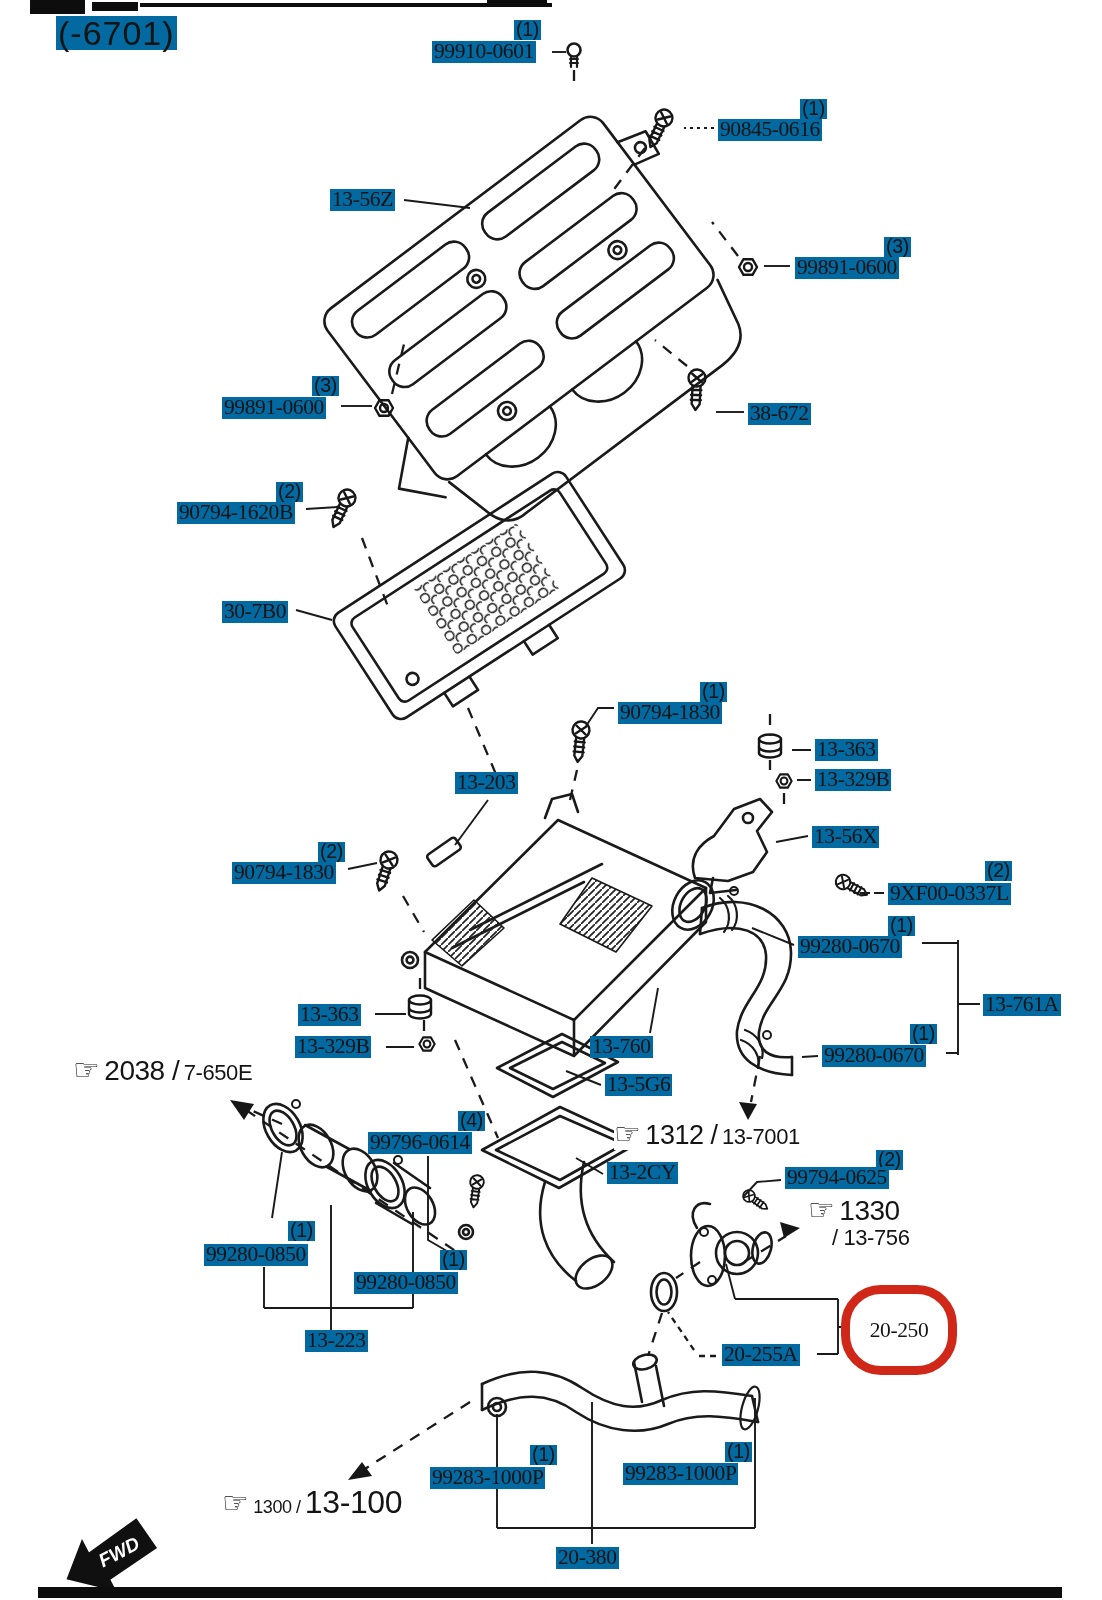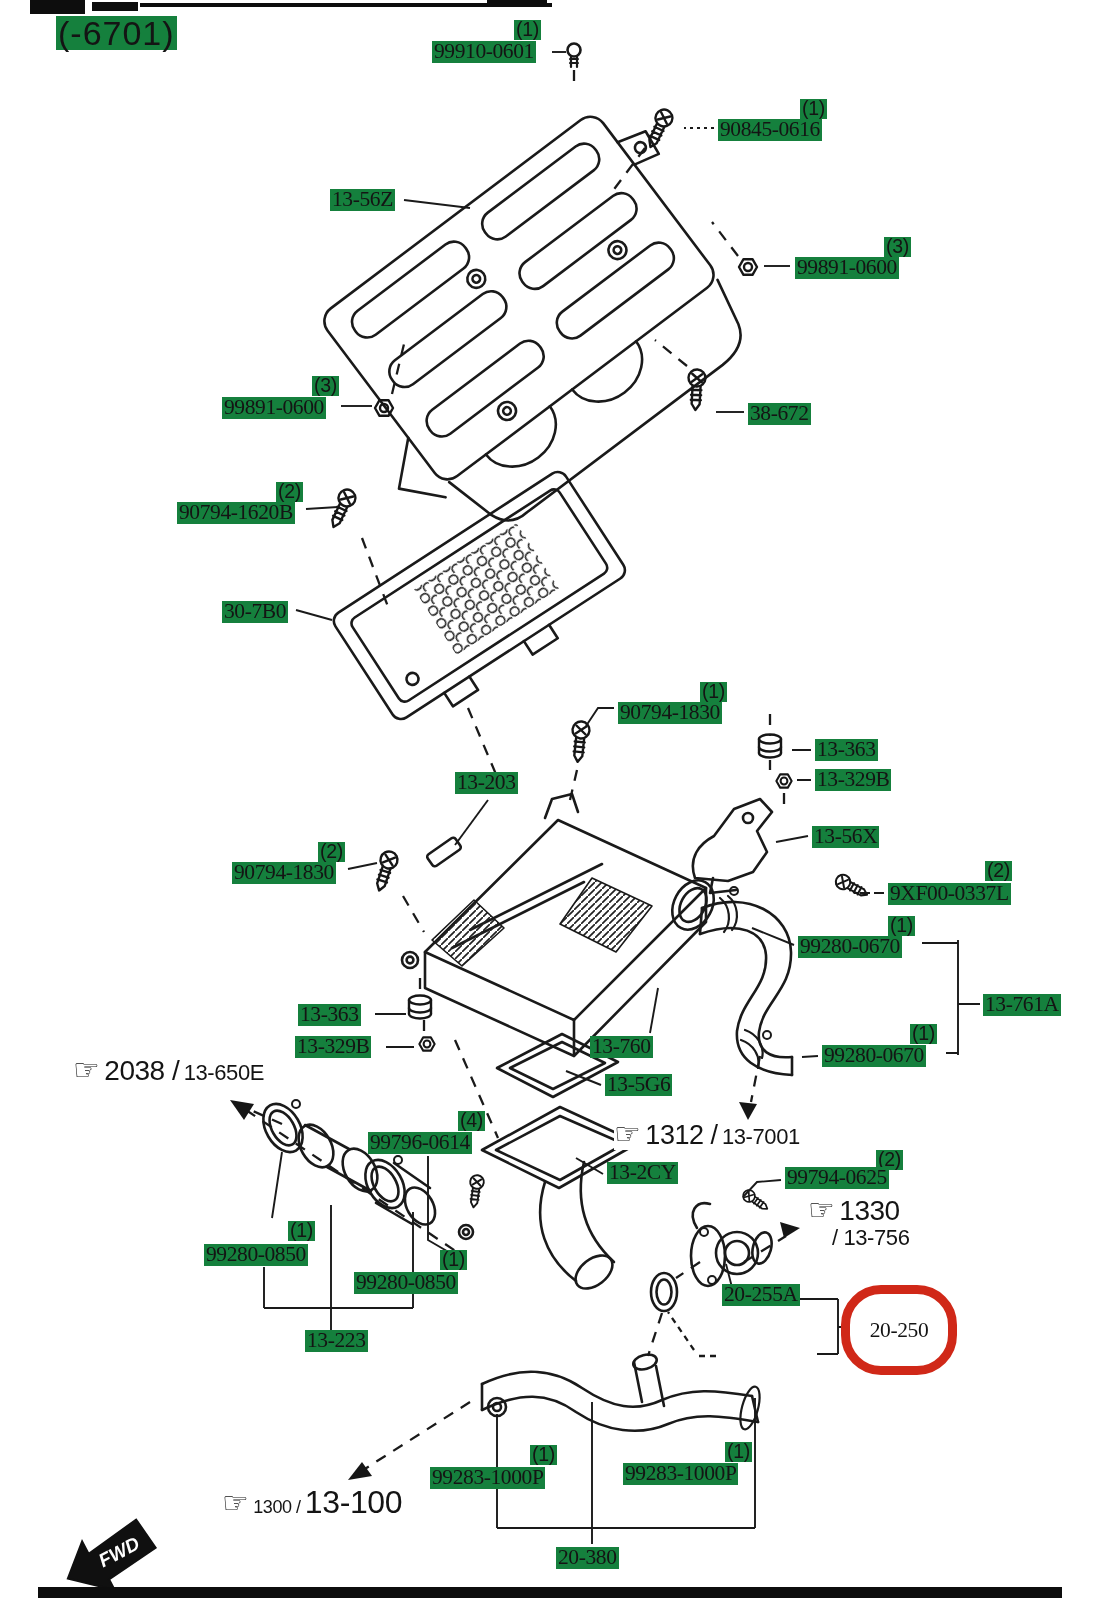--- a/index.html
+++ b/index.html
@@ -1,19 +1,19 @@
 <!DOCTYPE html>
 <html><head>
 <meta charset="utf-8">
 <style>
   html,body{margin:0;padding:0;background:#e8e8e8;}
   .page{position:relative;width:1102px;height:1600px;background:#ffffff;overflow:hidden;
         font-family:"Liberation Sans",sans-serif;color:#141414;margin:0 auto;}
   .art{position:absolute;left:0;top:0;z-index:1;}
-  .t{position:absolute;z-index:2;white-space:nowrap;line-height:1;background:#15803d;padding:0 2px;}
+  .t{position:absolute;z-index:2;white-space:nowrap;line-height:1;background:#0369a1;padding:0 2px;}
   .num{font-size:21.5px;letter-spacing:-0.4px;font-family:Liberation Serif, serif;}
   .qty{font-size:19.5px;letter-spacing:-0.3px;}
   .hdr{font-size:34px;letter-spacing:1px;}
   .hand{font-size:30px;line-height:.9;background:#fff;}
   .ref{font-size:28px;letter-spacing:-0.5px;}
   .refname{font-size:22px;letter-spacing:-0.4px;}
   .asm{position:absolute;z-index:2;white-space:nowrap;line-height:1;background:#fff;}
   .ring{position:absolute;left:841px;top:1285px;width:98px;height:72px;z-index:3;
         border:9px solid #d02818;border-radius:40px;display:flex;align-items:center;justify-content:center;background:#fff;}
   .ring .num{background:transparent;}
@@ -303,21 +303,21 @@
 
   <div class="t num" style="left:298px;top:1004px">13-363</div>
   <div class="t num" style="left:295px;top:1036px">13-329B</div>
 
   <div class="t num" style="left:590px;top:1036px">13-760</div>
   <div class="t num" style="left:605px;top:1074px">13-5G6</div>
 
   <div class="asm" style="left:73px;top:1056px">
     <span class="hand">☞</span>
     <span class="ref">2038 /</span>
-    <span class="refname">13-650E</span>
+    <span class="refname">7-650E</span>
   </div>
 
   <div class="t qty" style="left:458px;top:1111px">(4)</div>
   <div class="t num" style="left:368px;top:1132px">99796-0614</div>
 
   <div class="asm" style="left:614px;top:1120px">
     <span class="hand">☞</span>
     <span class="ref" style="font-size:27px">1312 /</span>
     <span class="refname">13-7001</span>
   </div>
@@ -338,21 +338,21 @@
 
   <div class="t qty" style="left:440px;top:1250px">(1)</div>
   <div class="t num" style="left:354px;top:1272px">99280-0850</div>
 
   <div class="t num" style="left:305px;top:1330px">13-223</div>
 
   <div class="ring">
     <span class="num">20-250</span>
   </div>
 
-  <div class="t num" style="left:722px;top:1284px">20-255A</div>
+  <div class="t num" style="left:722px;top:1344px">20-255A</div>
 
   <div class="t qty" style="left:530px;top:1445px">(1)</div>
   <div class="t num" style="left:430px;top:1467px">99283-1000P</div>
 
   <div class="t qty" style="left:725px;top:1442px">(1)</div>
   <div class="t num" style="left:623px;top:1463px">99283-1000P</div>
 
   <div class="asm" style="left:222px;top:1486px">
     <span class="hand">☞</span>
     <span class="ref" style="font-size:18px">1300 /</span>

